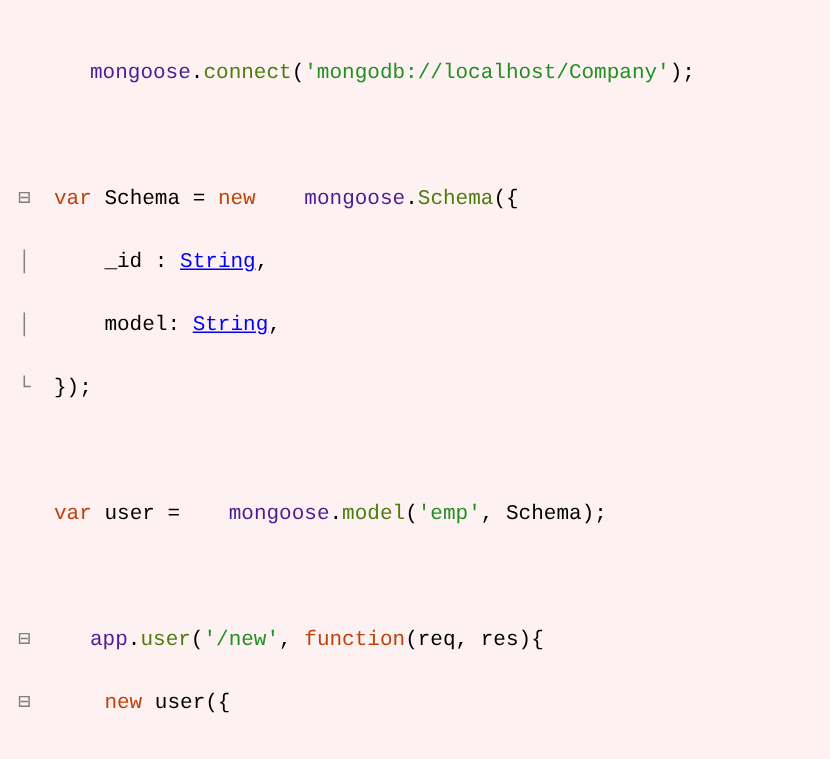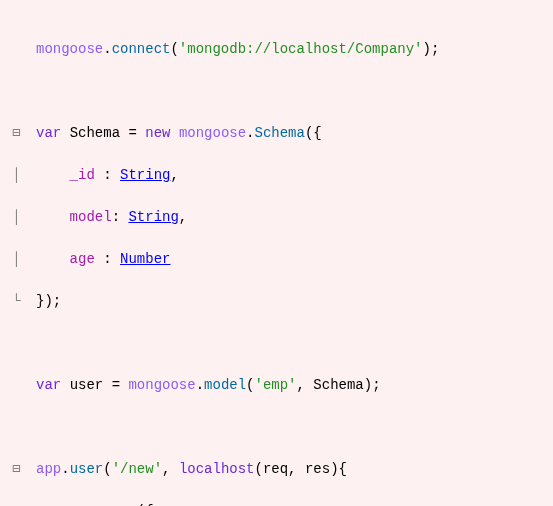--- a/index.html
+++ b/index.html
@@ -18,45 +18,44 @@
     white-space: pre;
     overflow: hidden;
   }
   .gutter {
     display: inline-block;
     width: 24px;
     color: #808080;
     user-select: none;
     text-align: left;
   }
-  .obj { color: #8b5cf6; }
-  .method { color: #0369a1; }
+  .obj { color: #4c1d95; margin-left: 24px; }
+  .method { color: #4d7c0f; }
   .str { color: #248f24; text-align: right; }
-  .kw { color: #6d28d9; }
+  .kw { color: #c2410c; }
   .varname { color: #000000; }
   .type { color: #0000ff; text-decoration: underline; }
   .punct { color: #000000; }
-  .prop { color: #a21caf; }
+  .prop { color: #000000; }
   .line { display: block; }
 </style>
 </head>
 <body>
 
 <div class="code-block">
 <span class="line"><span class="gutter">  </span><span class="obj">mongoose</span><span class="punct">.</span><span class="method">connect</span><span class="punct">(</span><span class="str">'mongodb://localhost/Company'</span><span class="punct">);</span></span>
 <span class="line"><span class="gutter">  </span></span>
 <span class="line"><span class="gutter">⊟ </span><span class="kw">var</span><span class="punct"> </span><span class="varname">Schema</span><span class="punct"> = </span><span class="kw">new</span><span class="punct"> </span><span class="obj">mongoose</span><span class="punct">.</span><span class="method">Schema</span><span class="punct">({</span></span>
 <span class="line"><span class="gutter">│ </span>    <span class="prop">_id</span><span class="punct"> : </span><span class="type">String</span><span class="punct">,</span></span>
 <span class="line"><span class="gutter">│ </span>    <span class="prop">model</span><span class="punct">: </span><span class="type">String</span><span class="punct">,</span></span>
-<span class="line"><span class="gutter">│ </span>    <span class="prop">age</span><span class="punct"> : </span><span class="type">Number</span></span>
 <span class="line"><span class="gutter">└ </span><span class="punct">});</span></span>
 <span class="line"><span class="gutter">  </span></span>
 <span class="line"><span class="gutter">  </span><span class="kw">var</span><span class="punct"> </span><span class="varname">user</span><span class="punct"> = </span><span class="obj">mongoose</span><span class="punct">.</span><span class="method">model</span><span class="punct">(</span><span class="str">'emp'</span><span class="punct">, </span><span class="varname">Schema</span><span class="punct">);</span></span>
 <span class="line"><span class="gutter">  </span></span>
-<span class="line"><span class="gutter">⊟ </span><span class="obj">app</span><span class="punct">.</span><span class="method">user</span><span class="punct">(</span><span class="str">'/new'</span><span class="punct">, </span><span class="kw">localhost</span><span class="punct">(</span><span class="varname">req, res</span><span class="punct">){</span></span>
+<span class="line"><span class="gutter">⊟ </span><span class="obj">app</span><span class="punct">.</span><span class="method">user</span><span class="punct">(</span><span class="str">'/new'</span><span class="punct">, </span><span class="kw">function</span><span class="punct">(</span><span class="varname">req, res</span><span class="punct">){</span></span>
 <span class="line"><span class="gutter">⊟ </span>    <span class="kw">new</span><span class="punct"> </span><span class="varname">user</span><span class="punct">({</span></span>
 
 
 
 
 
 
 
 
 </div>

